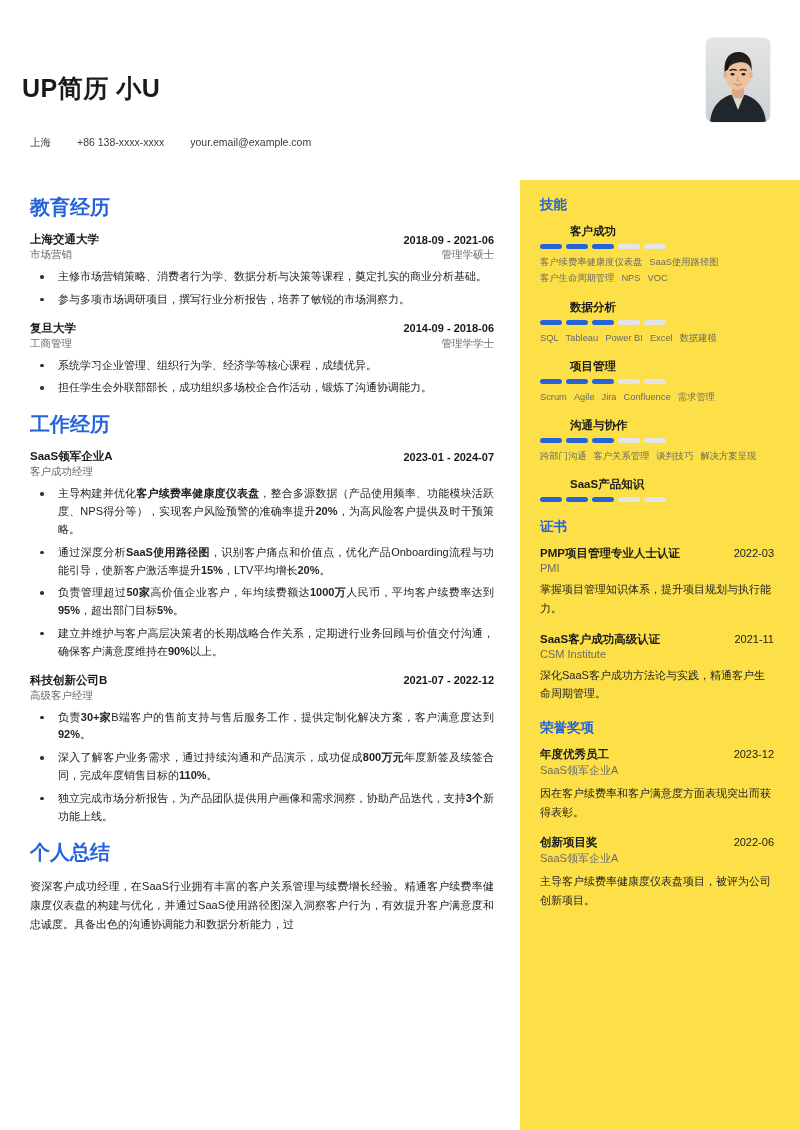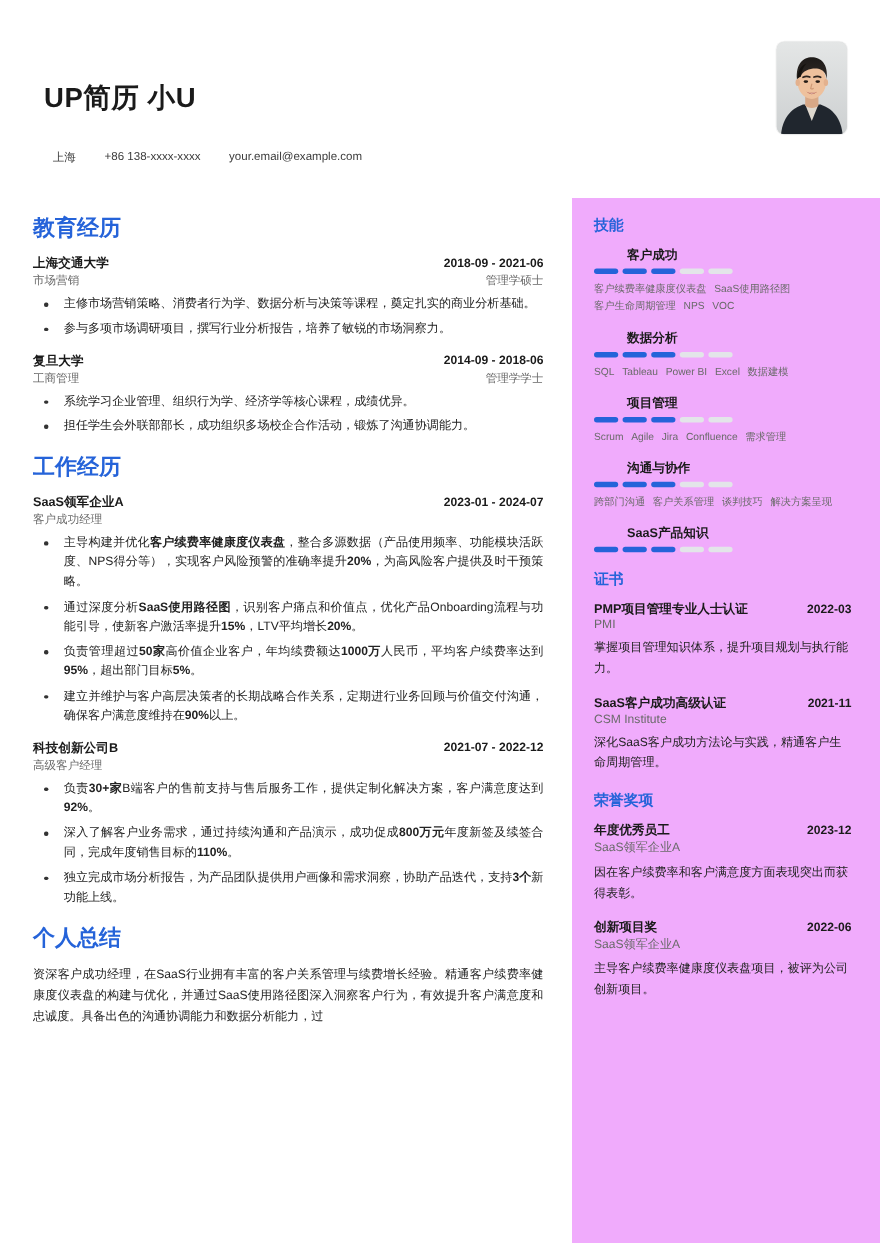--- a/index.html
+++ b/index.html
@@ -8,21 +8,21 @@
     background: #ffffff;
     font-family: "Liberation Sans", "DejaVu Sans", sans-serif;
     color: #1f1f1f;
     overflow: hidden;
   }
   .page { position: relative; width: 800px; height: 1130px; background: #fff; }
 
   
   .header {
     position: relative;
-    padding: 48px 30px 0 40px;
+    padding: 48px 30px 0 22px;
     height: 180px;
   }
   .name {
     font-size: 25px;
     font-weight: 700;
     letter-spacing: .5px;
     color: #1a1a1a;
     margin-top: 24px;
   }
   .contact {
@@ -44,21 +44,21 @@
     background: #d8dadb;
     box-shadow: 0 0 0 1px rgba(0,0,0,.05);
   }
   .avatar svg { display: block; }
 
   
   .body { display: flex; align-items: stretch; height: 950px; }
   .col-left { width: 520px; padding: 0 26px 0 30px; }
   .col-right {
     width: 280px;
-    background: #f0abfc;
+    background: #fde047;
     padding: 0 26px 0 20px;
   }
 
   .sec-title {
     color: #2563d9;
     font-weight: 700;
     font-size: 20px;
     margin: 14px 0 11px 0;
   }
   .col-right .sec-title { font-size: 13.5px; margin: 16px 0 10px 0; }
@@ -106,21 +106,21 @@
   .bars { display: flex; gap: 4px; margin-bottom: 5px; }
   .bar { width: 22px; height: 5px; border-radius: 3px; background: #e3e5e9; }
   .bar.on { background: #2563d9; }
   .tags { font-size: 9.3px; color: #6a6a6a; line-height: 1.75; }
   .tags span { margin-right: 7px; white-space: nowrap; }
 
   
   .card { margin-bottom: 14px; }
   .card-row { display: flex; justify-content: space-between; align-items: baseline; gap: 8px; }
   .card-title { font-size: 11.5px; font-weight: 700; color: #1a1a1a; }
-  .card-date { font-size: 11px; font-weight: 700; color: #1a1a1a; white-space: nowrap; text-align: center; }
+  .card-date { font-size: 11px; font-weight: 400; color: #1a1a1a; white-space: nowrap; text-align: center; }
   .card-org { font-size: 11px; color: #6a6a6a; margin-top: 1px; }
   .card-desc { font-size: 11px; line-height: 1.7; color: #232323; margin-top: 6px; }
 </style>
 </head>
 <body>
 
 <div class="page">
 
   <div class="header">
     <div class="name">UP简历 小U</div>

